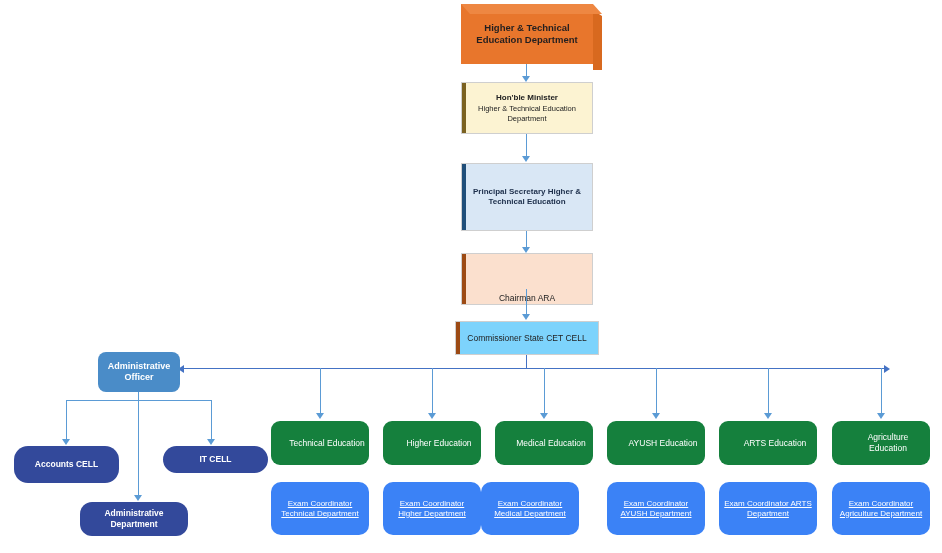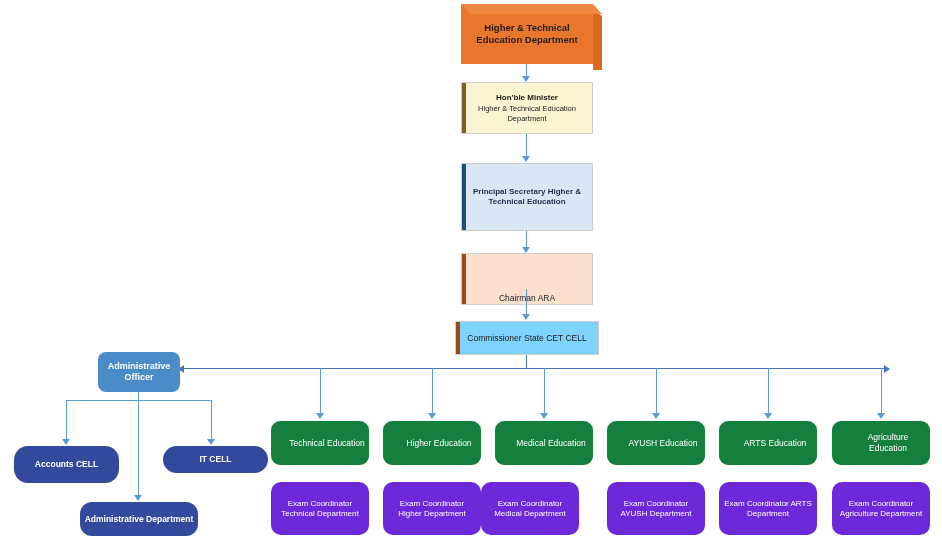--- a/index.html
+++ b/index.html
@@ -99,40 +99,41 @@
     font-weight:bold;
   }
   .light-blue{
     background:#15803d;
     color:#ffffff;
     border-radius:9px;
     font-size:8.5px;
     padding-left:14px;
   }
   .dark-navy{
-    background:#6d28d9;
+    background:#3b82f6;
     color:#ffffff;
     border-radius:10px;
     font-size:8px;
+    text-decoration:underline;
   }
   .dark-navy-pill{
     background:#33499B;
     color:#ffffff;
     border-radius:14px;
     font-size:8.5px;
     font-weight:bold;
   }
 
   #admin-officer{
     left:98px; top:352px; width:82px; height:40px;
   }
 
   #accounts-cell{ left:14px; top:446px; width:105px; height:37px;}
   #it-cell{ left:163px; top:446px; width:105px; height:27px;}
-  #admin-dept{ left:80px; top:502px; width:118px; height:34px; font-weight:bold; border-radius:12px;}
+  #admin-dept{ left:80px; top:502px; width:108px; height:34px; font-weight:bold; border-radius:12px;}
 
   .dept-box{ top:421px; width:98px; height:44px;}
   .exam-box{ top:482px; width:98px; height:53px;}
 
   
   .vline{position:absolute;width:1.4px;background:#5B9BD5;}
   .hline{position:absolute;height:1.4px;background:#5B9BD5;}
   .vline-dk{position:absolute;width:1.2px;background:#4472C4;}
   .hline-dk{position:absolute;height:1.2px;background:#4472C4;}
 

